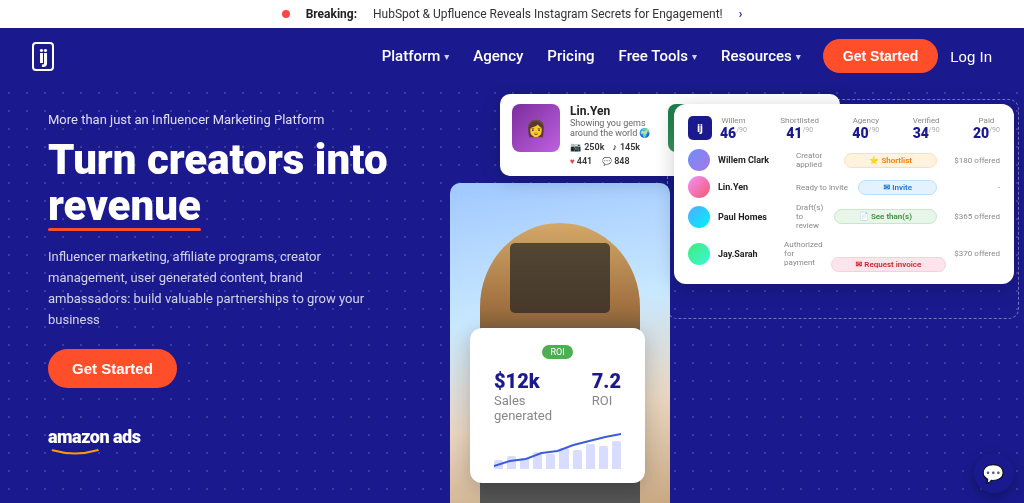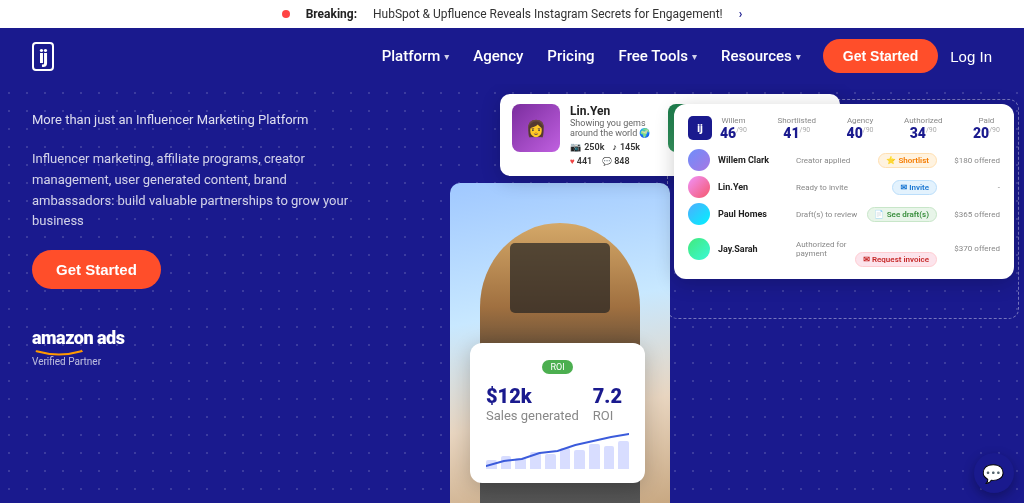--- a/index.html
+++ b/index.html
@@ -117,21 +117,21 @@
       content: '';
       position: absolute;
       top: 0; left: 0; right: 0; bottom: 0;
       background-image: radial-gradient(circle, rgba(255,255,255,0.15) 1px, transparent 1px);
       background-size: 18px 18px;
       pointer-events: none;
     }
 
     #hero-left {
       flex: 0 0 420px;
-      padding: 28px 32px 20px 32px;
+      padding: 28px 32px 20px 48px;
       display: flex;
       flex-direction: column;
       justify-content: flex-start;
       z-index: 2;
     }
 
     #hero-subtitle {
       color: rgba(255,255,255,0.85);
       font-size: 13px;
       margin-bottom: 10px;
@@ -308,21 +308,21 @@
     .heart-icon { color: #e44; font-size: 8px; }
     .comment-icon { color: #555; font-size: 8px; }
 
     
     #roi-card {
       position: absolute;
       bottom: 20px;
       left: 50px;
       background: #fff;
       border-radius: 12px;
-      padding: 12px 16px;
+      padding: 12px 24px;
       width: 175px;
       box-shadow: 0 4px 20px rgba(0,0,0,0.2);
       z-index: 5;
     }
     #roi-card .roi-tag {
       background: #4caf50;
       color: #fff;
       font-size: 9px;
       padding: 2px 8px;
       border-radius: 10px;
@@ -422,21 +422,21 @@
       color: #222;
       width: 70px;
     }
     .camp-row .c-status {
       font-size: 8px;
       color: #888;
       flex: 1;
     }
     .camp-row .c-action {
       font-size: 8px;
-      padding: 2px 7px;
+      padding: 2px 24px;
       border-radius: 10px;
       font-weight: 600;
       white-space: nowrap;
     }
     .action-shortlist { background: #fff3e0; color: #f57c00; border: 1px solid #ffe0b2; }
     .action-invite { background: #e3f2fd; color: #1976d2; border: 1px solid #bbdefb; }
     .action-draft { background: #e8f5e9; color: #388e3c; border: 1px solid #c8e6c9; }
     .action-invoice { background: #fce4ec; color: #c62828; border: 1px solid #ffcdd2; margin-top: 22px; }
     .camp-row .c-price {
       font-size: 8px;
@@ -556,33 +556,36 @@
     </li>
   </ul>
   <button id="btn-get-started">Get Started</button>
   <button id="btn-login">Log In</button>
 </nav>
 
 <section id="hero">
 
   <div id="hero-left">
     <p id="hero-subtitle">More than just an Influencer Marketing Platform</p>
+    <h1 id="hero-title">
+      <span>Turn creators into</span><br>
+      <span class="underline-word">revenue</span>
+    </h1>
     <p id="hero-desc">Influencer marketing, affiliate programs, creator management, user generated content, brand ambassadors: build valuable partnerships to grow your business</p>
     <button id="hero-cta">Get Started</button>
 
     <div id="amazon-badge">
       <div class="amazon-logo-wrap">
         <div class="amazon-wordmark">
           <span>amazon </span><span class="ads-part">ads</span>
         </div>
         <svg class="amazon-curve" viewBox="0 0 60 10">
           <path d="M 2 4 Q 30 12 58 4" stroke="#ff9900" stroke-width="2.5" fill="none" stroke-linecap="round"></path>
           <polygon points="58,2 60,5 56,5" fill="#ff9900"></polygon>
         </svg>
-        <div class="verified">Verified Partner</div>
       </div>
     </div>
   </div>
 
   <div id="hero-right">
 
     <div id="influencer-card">
       <div class="avatar-placeholder">
         <span style="color:#fff;font-size:16px;">👩</span>
       </div>
@@ -691,21 +694,21 @@
           </div>
           <div class="camp-stat">
             <div class="camp-stat-label">Shortlisted</div>
             <div class="camp-stat-val">41<sup>/90</sup></div>
           </div>
           <div class="camp-stat">
             <div class="camp-stat-label">Agency</div>
             <div class="camp-stat-val">40<sup>/90</sup></div>
           </div>
           <div class="camp-stat">
-            <div class="camp-stat-label">Authorized</div>
+            <div class="camp-stat-label">Verified</div>
             <div class="camp-stat-val">34<sup>/90</sup></div>
           </div>
           <div class="camp-stat">
             <div class="camp-stat-label">Paid</div>
             <div class="camp-stat-val">20<sup>/90</sup></div>
           </div>
         </div>
       </div>
       <div class="camp-rows">
         <div class="camp-row">
@@ -719,21 +722,21 @@
           <div class="c-avatar c-avatar-lin"></div>
           <span class="c-name">Lin.Yen</span>
           <span class="c-status">Ready to invite</span>
           <span class="c-action action-invite">✉ Invite</span>
           <span class="c-price">-</span>
         </div>
         <div class="camp-row">
           <div class="c-avatar c-avatar-paul"></div>
           <span class="c-name">Paul Homes</span>
           <span class="c-status">Draft(s) to review</span>
-          <span class="c-action action-draft">📄 See draft(s)</span>
+          <span class="c-action action-draft">📄 See than(s)</span>
           <span class="c-price">$365 offered</span>
         </div>
         <div class="camp-row">
           <div class="c-avatar c-avatar-jay"></div>
           <span class="c-name">Jay.Sarah</span>
           <span class="c-status">Authorized for payment</span>
           <span class="c-action action-invoice">✉ Request invoice</span>
           <span class="c-price">$370 offered</span>
         </div>
       </div>

